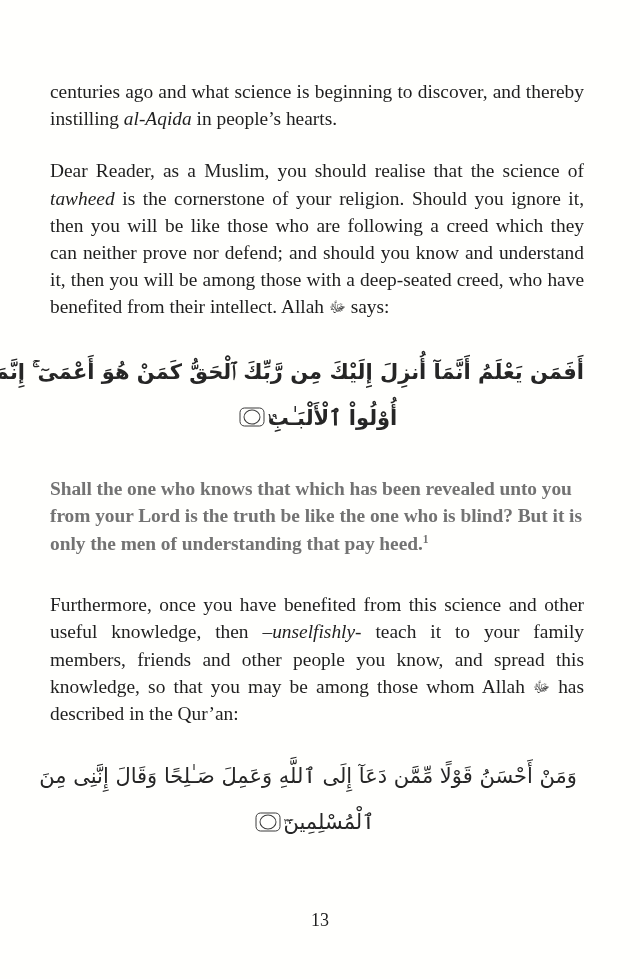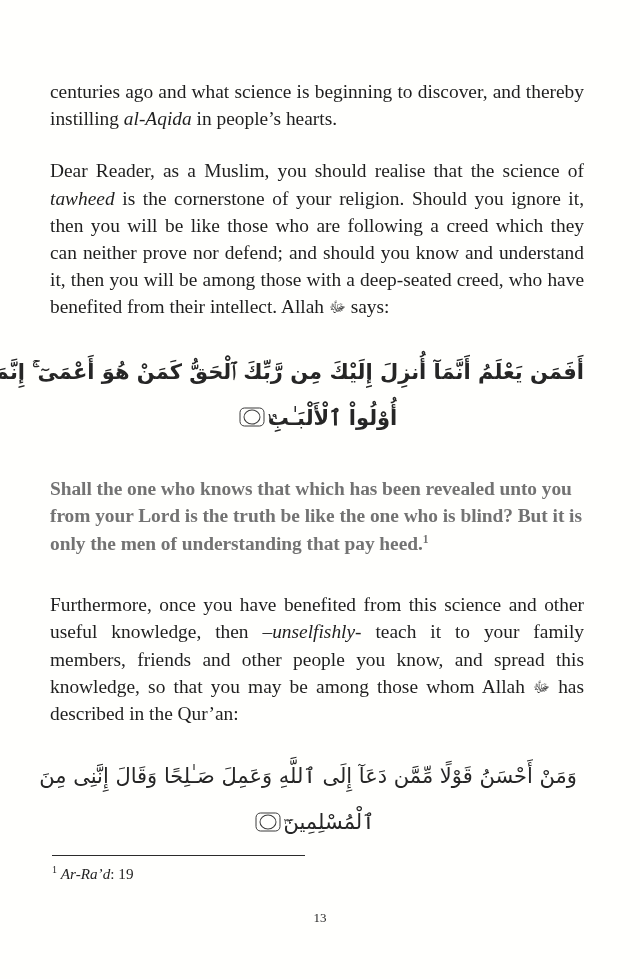--- a/index.html
+++ b/index.html
@@ -151,21 +151,21 @@
   }
   .footnote-text .fn-title { font-style: italic; }
 
   
   .page-number {
     position: absolute;
     left: 0;
     top: 910px;
     width: 640px;
     text-align: center;
-    font-size: 13px;
+    font-size: 18px;
     color: #1f1f1f;
   }
 </style>
 </head>
 <body>
 
 <div class="page">
 
   <div class="content">
 
@@ -182,20 +182,16 @@
 
     <p class="body-par" style="margin-top: 34px; margin-bottom: 0;"><span>Furthermore, once you have benefited from this science and other useful knowledge, then </span><span class="ital">–unselfishly-</span><span> teach it to your family members, friends and other people you know, and spread this knowledge, so that you may be among those whom Allah </span><span class="honorific">ﷻ</span><span> has described in the Qur’an:</span></p>
 
     <div class="ayah-block" style="margin: 26px 7px 0 0;">
       <span class="ayah-line">وَمَنْ أَحْسَنُ قَوْلًا مِّمَّن دَعَآ إِلَى ٱللَّهِ وَعَمِلَ صَـٰلِحًا وَقَالَ إِنَّنِى مِنَ</span>
       <span class="ayah-line second"><span>ٱلْمُسْلِمِينَ</span><span class="ayah-num"><span class="ring-outer"></span><span class="ring-inner"></span><span class="num-txt">٣٣</span></span></span>
     </div>
 
   </div>
 
-  <div class="footnote-area">
-    <div class="footnote-rule"></div>
-    <div class="footnote-text"><sup>1</sup> <span class="fn-title">Ar-Ra’d</span><span>: 19</span></div>
-  </div>
 
   <div class="page-number">13</div>
 
 </div>
 
 </body></html>

